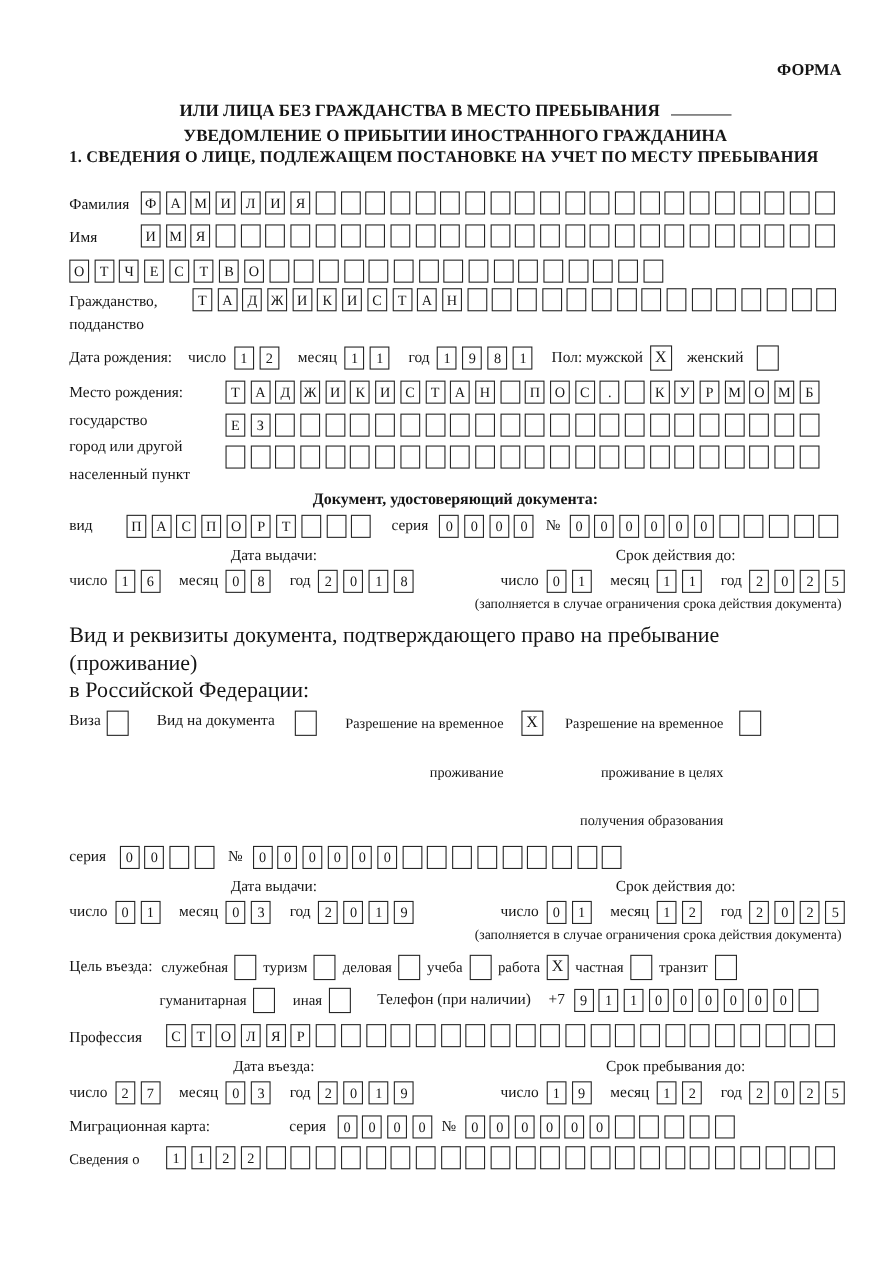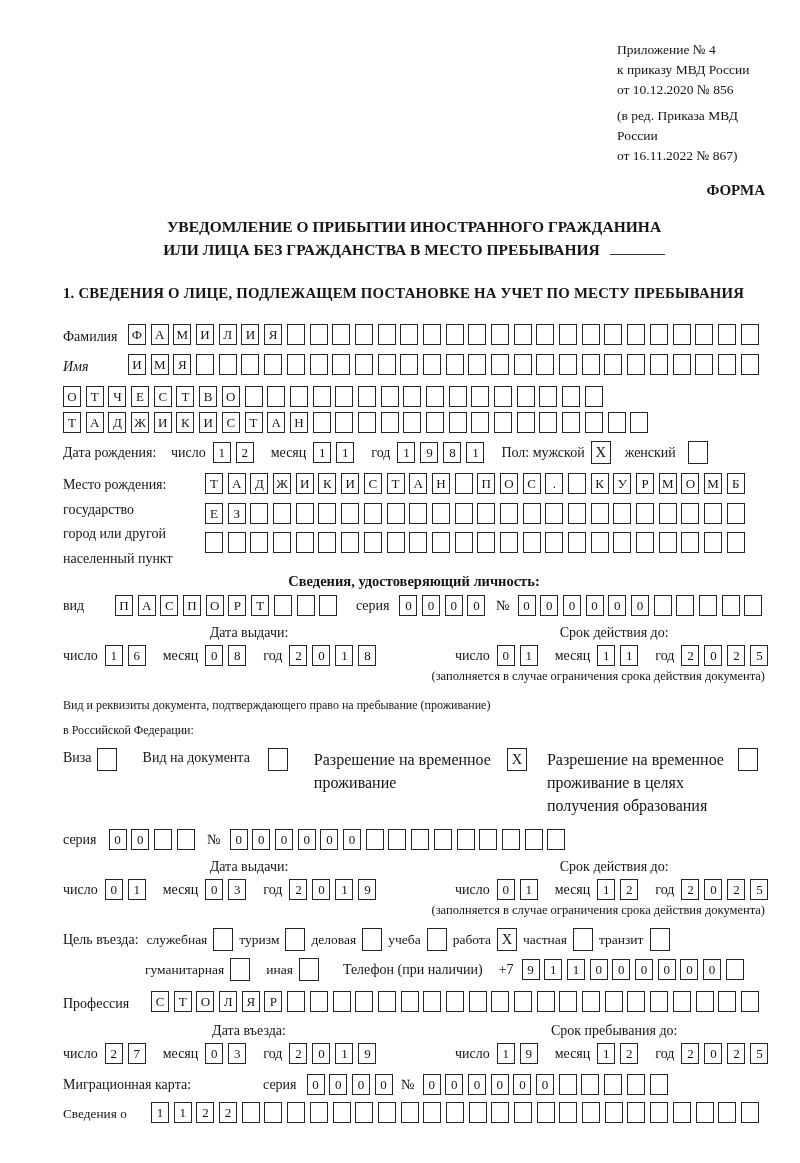--- a/index.html
+++ b/index.html
@@ -5,68 +5,59 @@
   html,body{margin:0;padding:0;background:#888;}
   .page{width:800px;height:1163px;background:#fff;box-sizing:border-box;
         padding:40px 35px 10px 63px;font-family:"Liberation Serif",serif;color:#151515;
         position:relative;overflow:hidden;margin:0 auto;}
   p{margin:0;}
   .appendix{margin-left:554px;font-size:13.5px;line-height:20px;}
   .appendix .grp2{margin-top:6px;}
   .forma{text-align:right;font-weight:bold;font-size:15px;margin-top:16px;}
   .title{text-align:center;font-weight:bold;font-size:15.5px;line-height:23px;margin-top:16px;}
   .blank{display:inline-block;width:55px;border-bottom:1.8px solid #333;height:13px;margin-left:10px;}
-  .sec1{font-weight:bold;font-size:14.8px;margin-top:24px;letter-spacing:.2px;}
+  .sec1{font-weight:bold;font-size:14.8px;letter-spacing:.2px;}
   .frow{display:flex;align-items:flex-start;margin-top:7px;}
   .vcent{align-items:center;}
   .flabel{font-size:14px;line-height:21px;padding-top:2px;flex-shrink:0;}
   .cells{display:flex;flex-wrap:nowrap;}
   .cell{box-sizing:border-box;flex:0 0 18px;width:18px;height:21px;border:1.7px solid #262626;
         margin-right:4.7px;display:inline-flex;align-items:center;justify-content:center;
         font-size:13px;line-height:1;}
   .dcell{margin-right:5px;}
   .cbox{box-sizing:border-box;display:inline-flex;width:20px;height:23px;border:1.7px solid #262626;
         align-items:center;justify-content:center;font-size:14.5px;flex-shrink:0;}
   .dgroup{display:flex;align-items:center;}
   .dword{font-size:14px;margin:0 7px 0 12px;}
   .dgroup .dword:first-child{margin-left:0;}
   .mlab{font-size:14px;}
   .center-bold{text-align:center;font-weight:bold;font-size:14.5px;margin-top:10px;}
   .datecols{display:flex;margin-top:9px;}
   .dcol-l{width:372px;flex-shrink:0;}
   .dcol-r{flex:1;padding-left:20px;}
   .dtitle{font-size:14px;text-align:center;margin-bottom:4px;}
   .note{font-size:12.5px;text-align:right;margin-top:3px;}
-  .para{font-size:12px;line-height:25px;margin-top:9px;}
+  .para{font-size:20px;line-height:25px;margin-top:9px;}
   .permits{display:flex;align-items:flex-start;margin-top:5px;font-size:14px;}
-  .pml{display:flex;flex-direction:column;text-align:left;font-size:16px;line-height:23px;}
+  .pml{display:flex;flex-direction:column;text-align:right;font-size:13px;line-height:23px;gap:21px;}
   .purpose-opts{display:flex;align-items:center;gap:6px;}
   .opt{display:inline-flex;align-items:center;gap:6px;font-size:13.5px;}
   .boxrow{display:flex;margin-bottom:8.5px;}
   .replabel{width:88px;flex-shrink:0;font-size:13.3px;line-height:24.5px;}
 </style>
 </head>
 <body>
 
 <div class="page">
 
-  <div class="appendix">
-    <p>Приложение № 4</p>
-    <p>к приказу МВД России</p>
-    <p>от 10.12.2020 № 856</p>
-    <div class="grp2">
-      <p>(в ред. Приказа МВД России</p>
-      <p>от 16.11.2022 № 867)</p>
-    </div>
-  </div>
   <div class="forma">ФОРМА</div>
 
   <div class="title">
+    <p><span>ИЛИ ЛИЦА БЕЗ ГРАЖДАНСТВА В МЕСТО ПРЕБЫВАНИЯ</span><span class="blank"></span></p>
     <p>УВЕДОМЛЕНИЕ О ПРИБЫТИИ ИНОСТРАННОГО ГРАЖДАНИНА</p>
-    <p><span>ИЛИ ЛИЦА БЕЗ ГРАЖДАНСТВА В МЕСТО ПРЕБЫВАНИЯ</span><span class="blank"></span></p>
   </div>
 
   <div class="sec1">1. СВЕДЕНИЯ О ЛИЦЕ, ПОДЛЕЖАЩЕМ ПОСТАНОВКЕ НА УЧЕТ ПО МЕСТУ ПРЕБЫВАНИЯ</div>
 
   <div class="frow" style="margin-top:22px;">
     <span class="flabel" style="width:65px;">Фамилия</span>
     <span class="cells">
         <span class="cell">Ф</span>
         <span class="cell">А</span>
         <span class="cell">М</span>
@@ -92,21 +83,21 @@
         <span class="cell"></span>
         <span class="cell"></span>
         <span class="cell"></span>
         <span class="cell"></span>
         <span class="cell"></span>
         <span class="cell"></span>
       </span>
   </div>
 
   <div class="frow">
-    <span class="flabel" style="width:65px;font-style:italic;">Имя</span>
+    <span class="flabel" style="width:65px;">Имя</span>
     <span class="cells">
         <span class="cell">И</span>
         <span class="cell">М</span>
         <span class="cell">Я</span>
         <span class="cell"></span>
         <span class="cell"></span>
         <span class="cell"></span>
         <span class="cell"></span>
         <span class="cell"></span>
         <span class="cell"></span>
@@ -155,20 +146,24 @@
         <span class="cell"></span>
         <span class="cell"></span>
         <span class="cell"></span>
         <span class="cell"></span>
         <span class="cell"></span>
         <span class="cell"></span>
       </span>
   </div>
 
   <div class="frow" style="margin-top:5px;">
+    <span class="flabel" style="width:112px;">
+      <span>Гражданство,</span><br>
+      <span>подданство</span>
+    </span>
     <span class="cells">
         <span class="cell">Т</span>
         <span class="cell">А</span>
         <span class="cell">Д</span>
         <span class="cell">Ж</span>
         <span class="cell">И</span>
         <span class="cell">К</span>
         <span class="cell">И</span>
         <span class="cell">С</span>
         <span class="cell">Т</span>
@@ -295,21 +290,21 @@
           <span class="cell"></span>
           <span class="cell"></span>
           <span class="cell"></span>
           <span class="cell"></span>
           <span class="cell"></span>
           <span class="cell"></span>
         </span>
     </span>
   </div>
 
-  <div class="center-bold" style="margin-top:2px;">Сведения, удостоверяющий личность:</div>
+  <div class="center-bold" style="margin-top:2px;">Документ, удостоверяющий документа:</div>
 
   <div class="frow vcent" style="margin-top:5px;align-items:center;">
     <span class="flabel" style="width:52px;padding-top:0;">вид</span>
     <span class="cells">
         <span class="cell">П</span>
         <span class="cell">А</span>
         <span class="cell">С</span>
         <span class="cell">П</span>
         <span class="cell">О</span>
         <span class="cell">Р</span>

